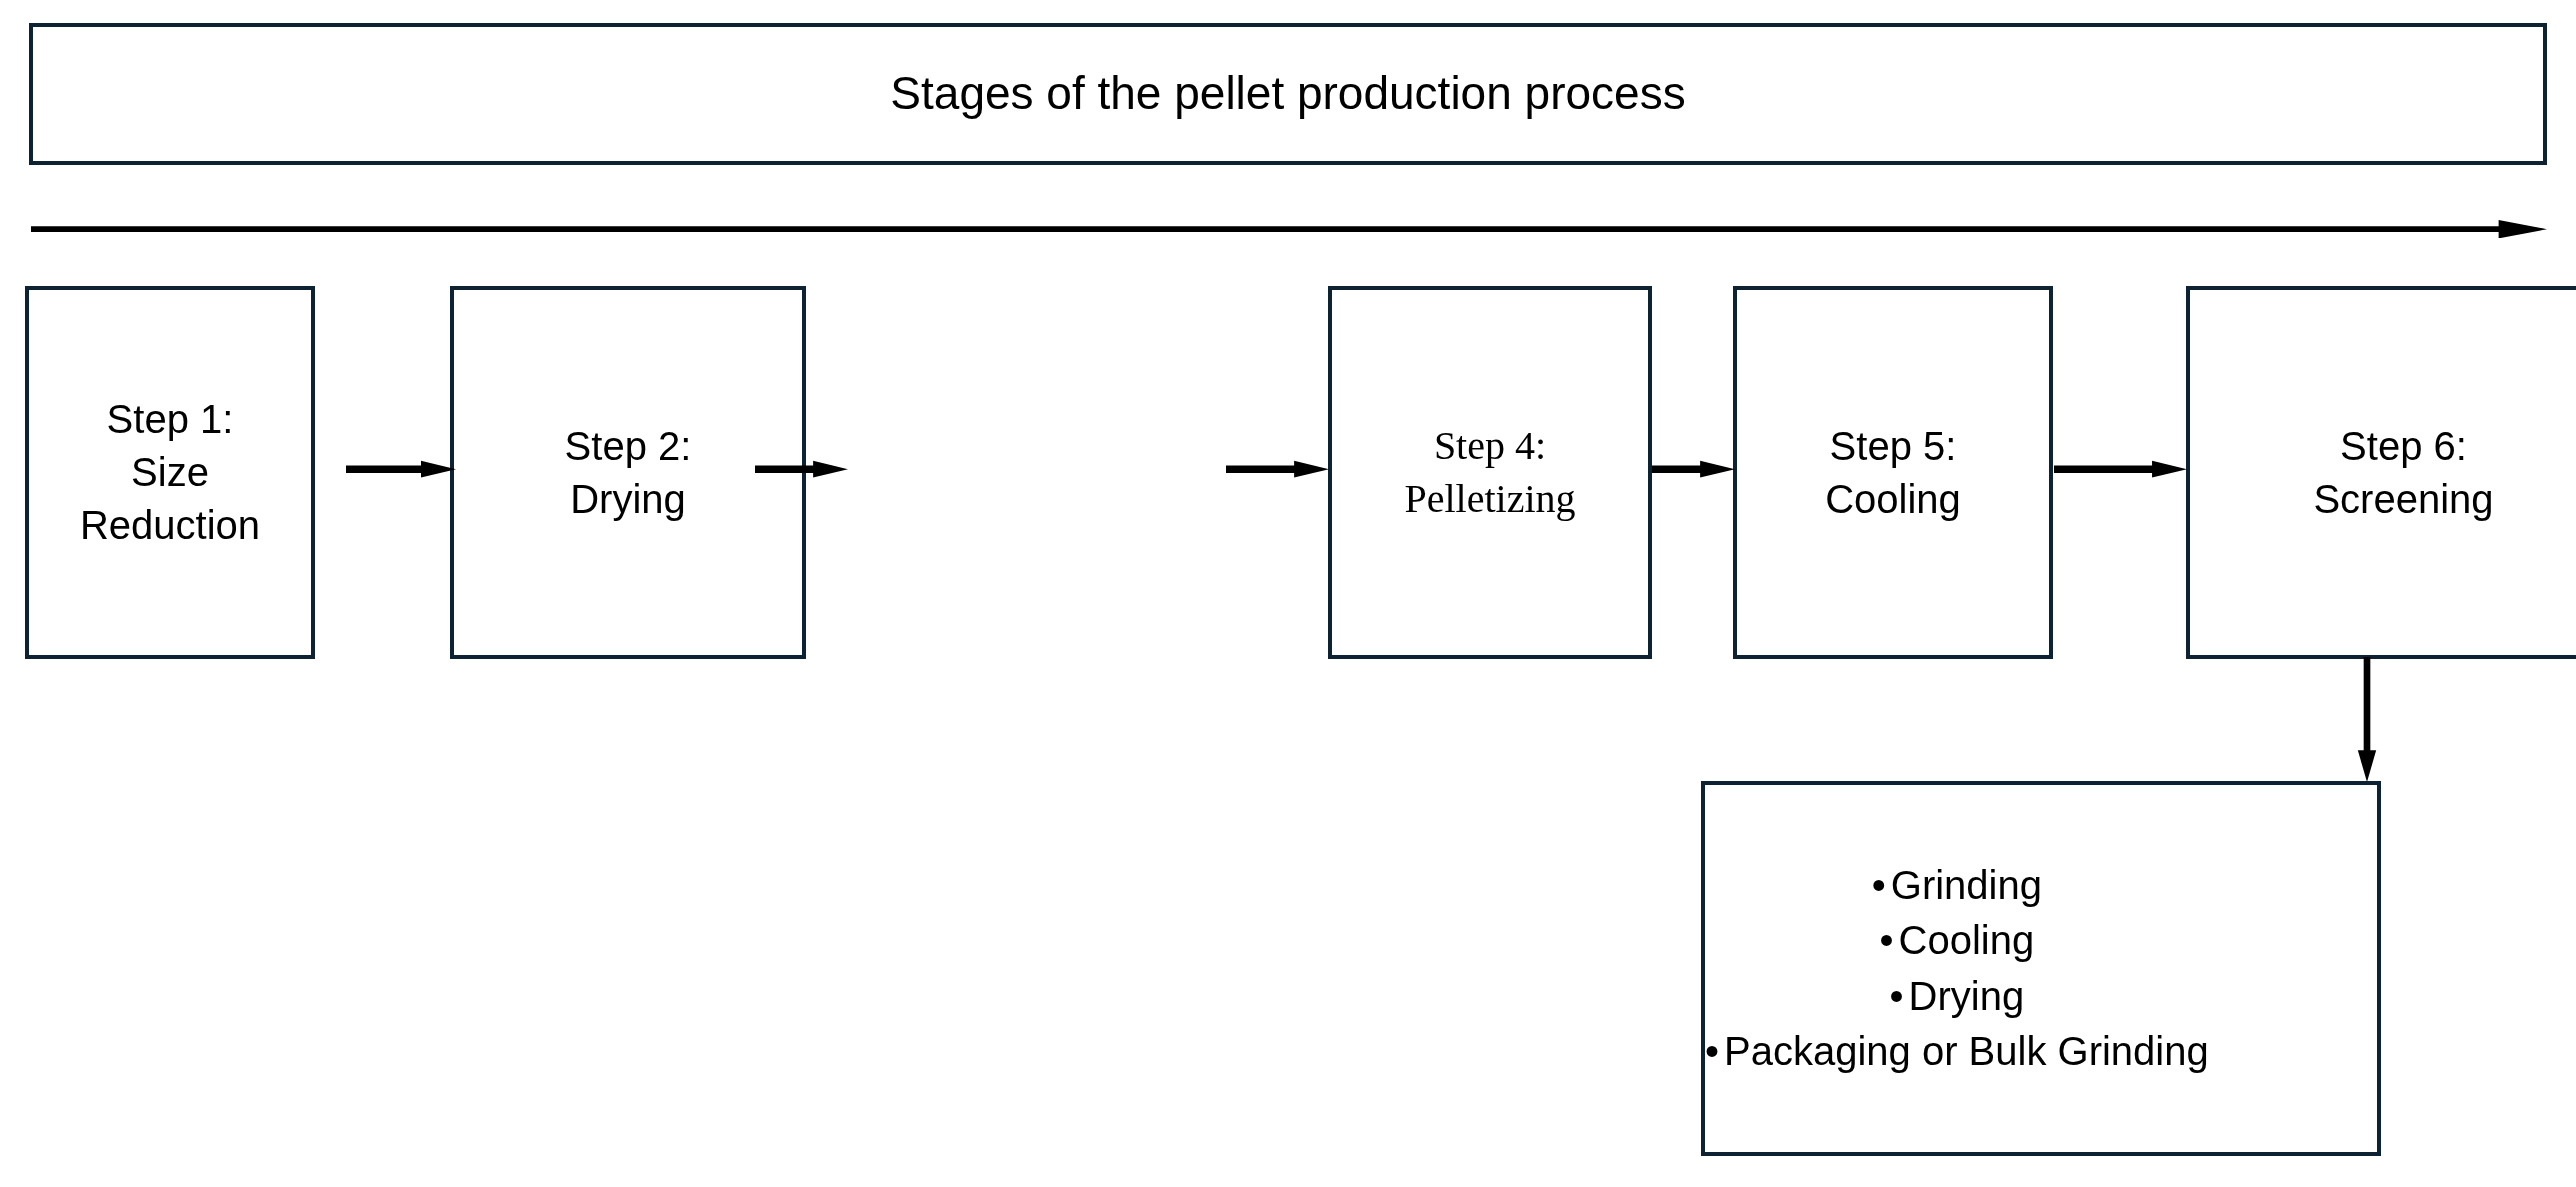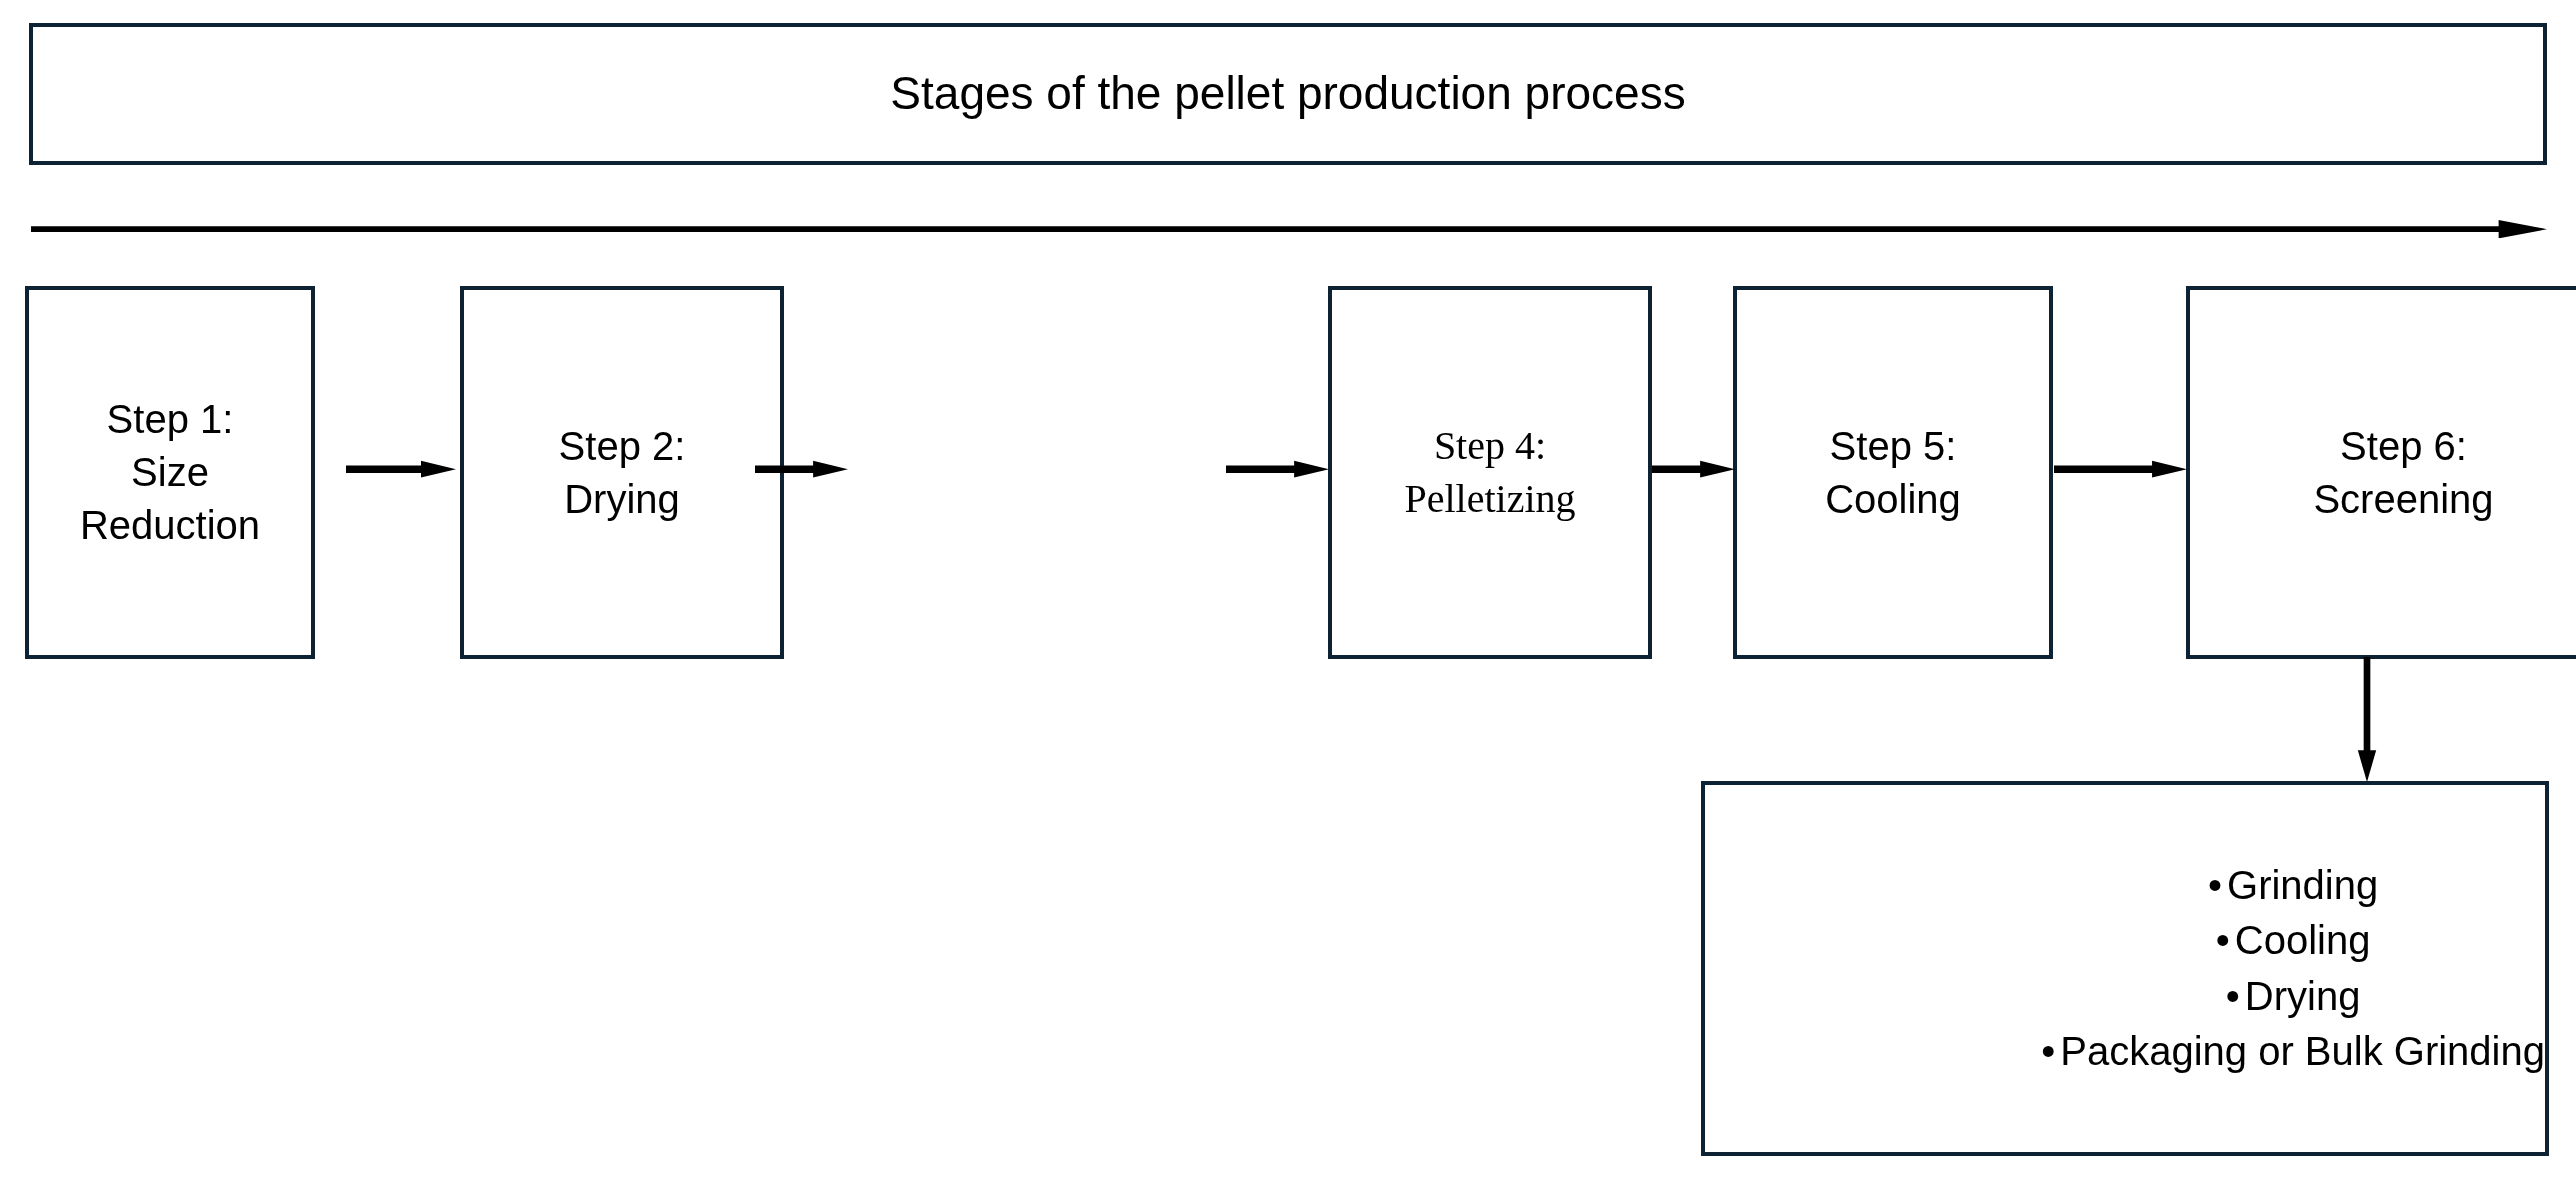--- a/index.html
+++ b/index.html
@@ -60,21 +60,21 @@
     height: 373px;
   }
   .step-label {
     font-size: 40px;
     line-height: 1.32;
     color: #000000;
     text-align: center;
     padding: 0 5px;
   }
   #step-box-1 { left: 25px;   width: 290px; }
-  #step-box-2 { left: 460px;  width: 324px; }
+  #step-box-2 { left: 450px;  width: 356px; }
   #step-box-3 { left: 847px; width: 380px; }
   #step-box-4 { left: 1328px; width: 324px; font-family: Liberation Serif, serif; }
   #step-box-5 { left: 1733px; width: 320px; }
   #step-box-6 { left: 2186px; width: 435px; }
 
   
   .connector {
     position: absolute;
     top: 460px;
     height: 18.4px;
@@ -91,24 +91,24 @@
     left: 2357px;
     top: 657px;
     width: 20px;
     height: 125px;
   }
 
   
   #outputs-box {
     left: 1701px;
     top: 781px;
-    width: 848px;
+    width: 680px;
     height: 375px;
     align-items: center;
-    justify-content: flex-end;
+    justify-content: flex-start;
   }
   #outputs-list {
     list-style: none;
     margin: 0;
     padding: 0;
     text-align: center;
   }
   #outputs-list li {
     font-size: 40px;
     line-height: 1.38;

